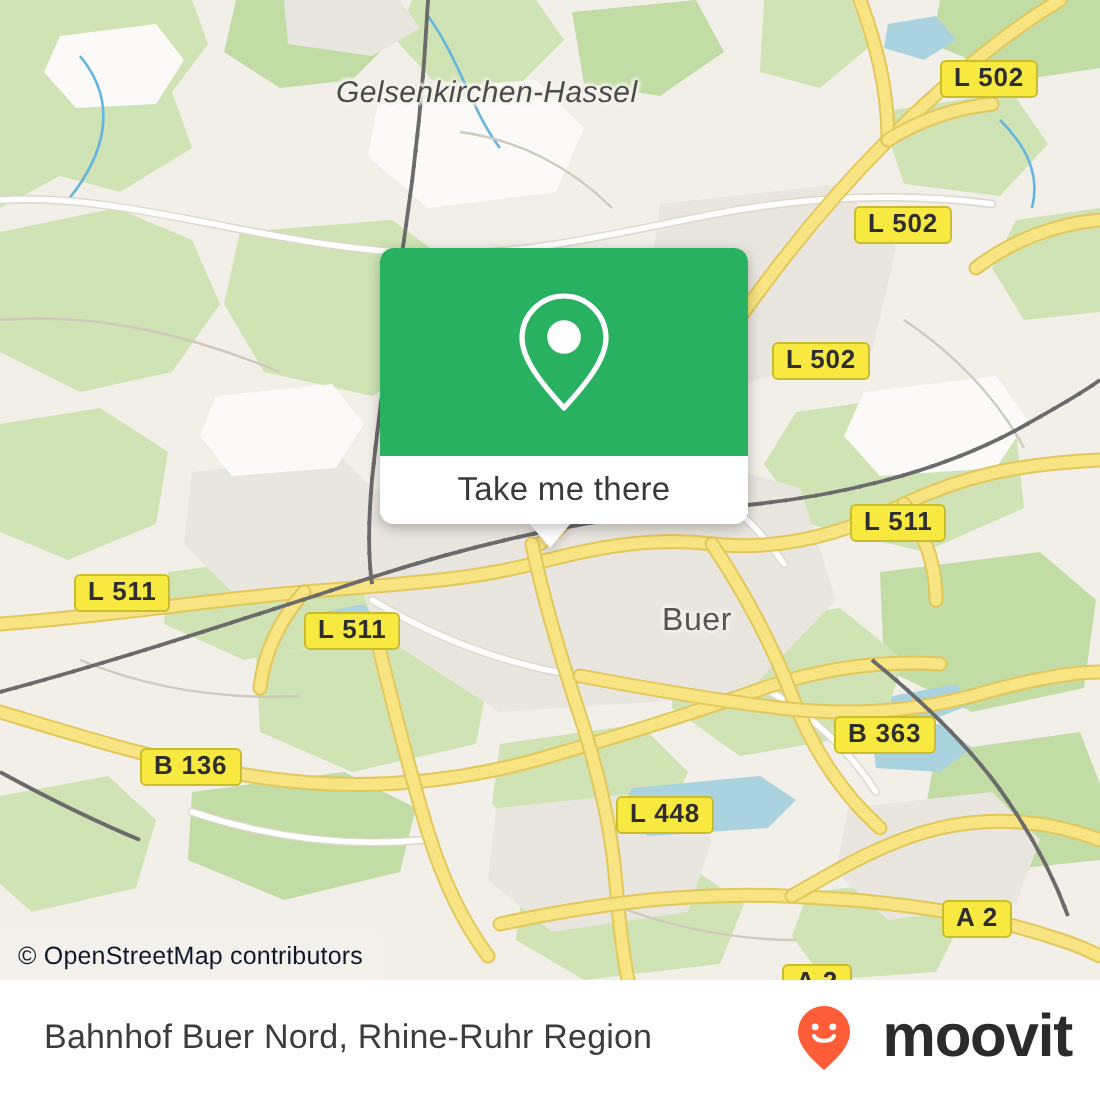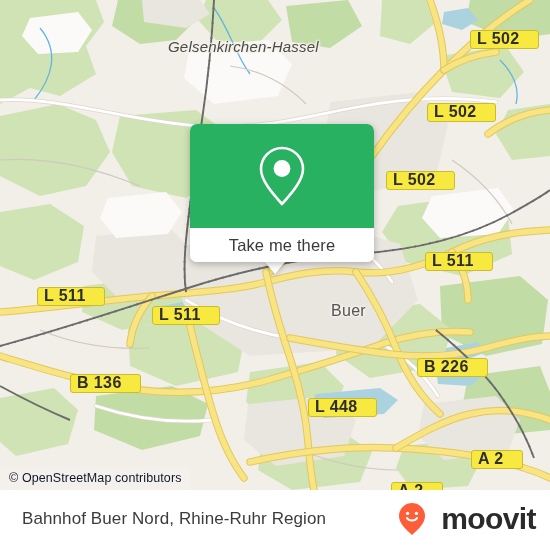--- a/index.html
+++ b/index.html
@@ -25,24 +25,24 @@
     white-space:nowrap;
   }
 
   
   .shield{
     position:absolute;
     background:#f7e93f;
     border:1.4px solid #c9bc2e;
     border-radius:3px;
     color:#2e2e2e;
-    font-size:16px;
+    font-size:13px;
     font-weight:700;
     letter-spacing:.4px;
-    padding:1px 18px 2px 6px;
+    padding:1px 6px 2px 6px;
     line-height:14px;
     white-space:nowrap;
     box-sizing:border-box;
   }
 
   
   .place{
     position:absolute;white-space:nowrap;
     color:#4a4a4a;
     text-shadow:
@@ -247,21 +247,21 @@
 
     <div id="shields">
         <div class="shield" style="left: 470px; top: 30px;">L 502</div>
         <div class="shield" style="left: 427px; top: 103px;">L 502</div>
         <div class="shield" style="left: 386px; top: 171px;">L 502</div>
         <div class="shield" style="left: 425px; top: 252px;">L 511</div>
         <div class="shield" style="left: 37px; top: 287px;">L 511</div>
         <div class="shield" style="left: 152px; top: 306px;">L 511</div>
         <div class="shield" style="left: 70px; top: 374px;">B 136</div>
         <div class="shield" style="left: 308px; top: 398px;">L 448</div>
-        <div class="shield" style="left: 417px; top: 358px;">B 226</div>
+        <div class="shield" style="left: 417px; top: 358px;">B 363</div>
         <div class="shield" style="left: 471px; top: 450px;">A 2</div>
         <div class="shield" style="left: 391px; top: 482px;">A 2</div>
       </div>
 
     <div id="places">
         <div class="place town" style="left: 168px; top: 38px;">Gelsenkirchen-Hassel</div>
         <div class="place city" style="left: 331px; top: 302px;">Buer</div>
       </div>
 
     <div class="attrib">© OpenStreetMap contributors</div>

